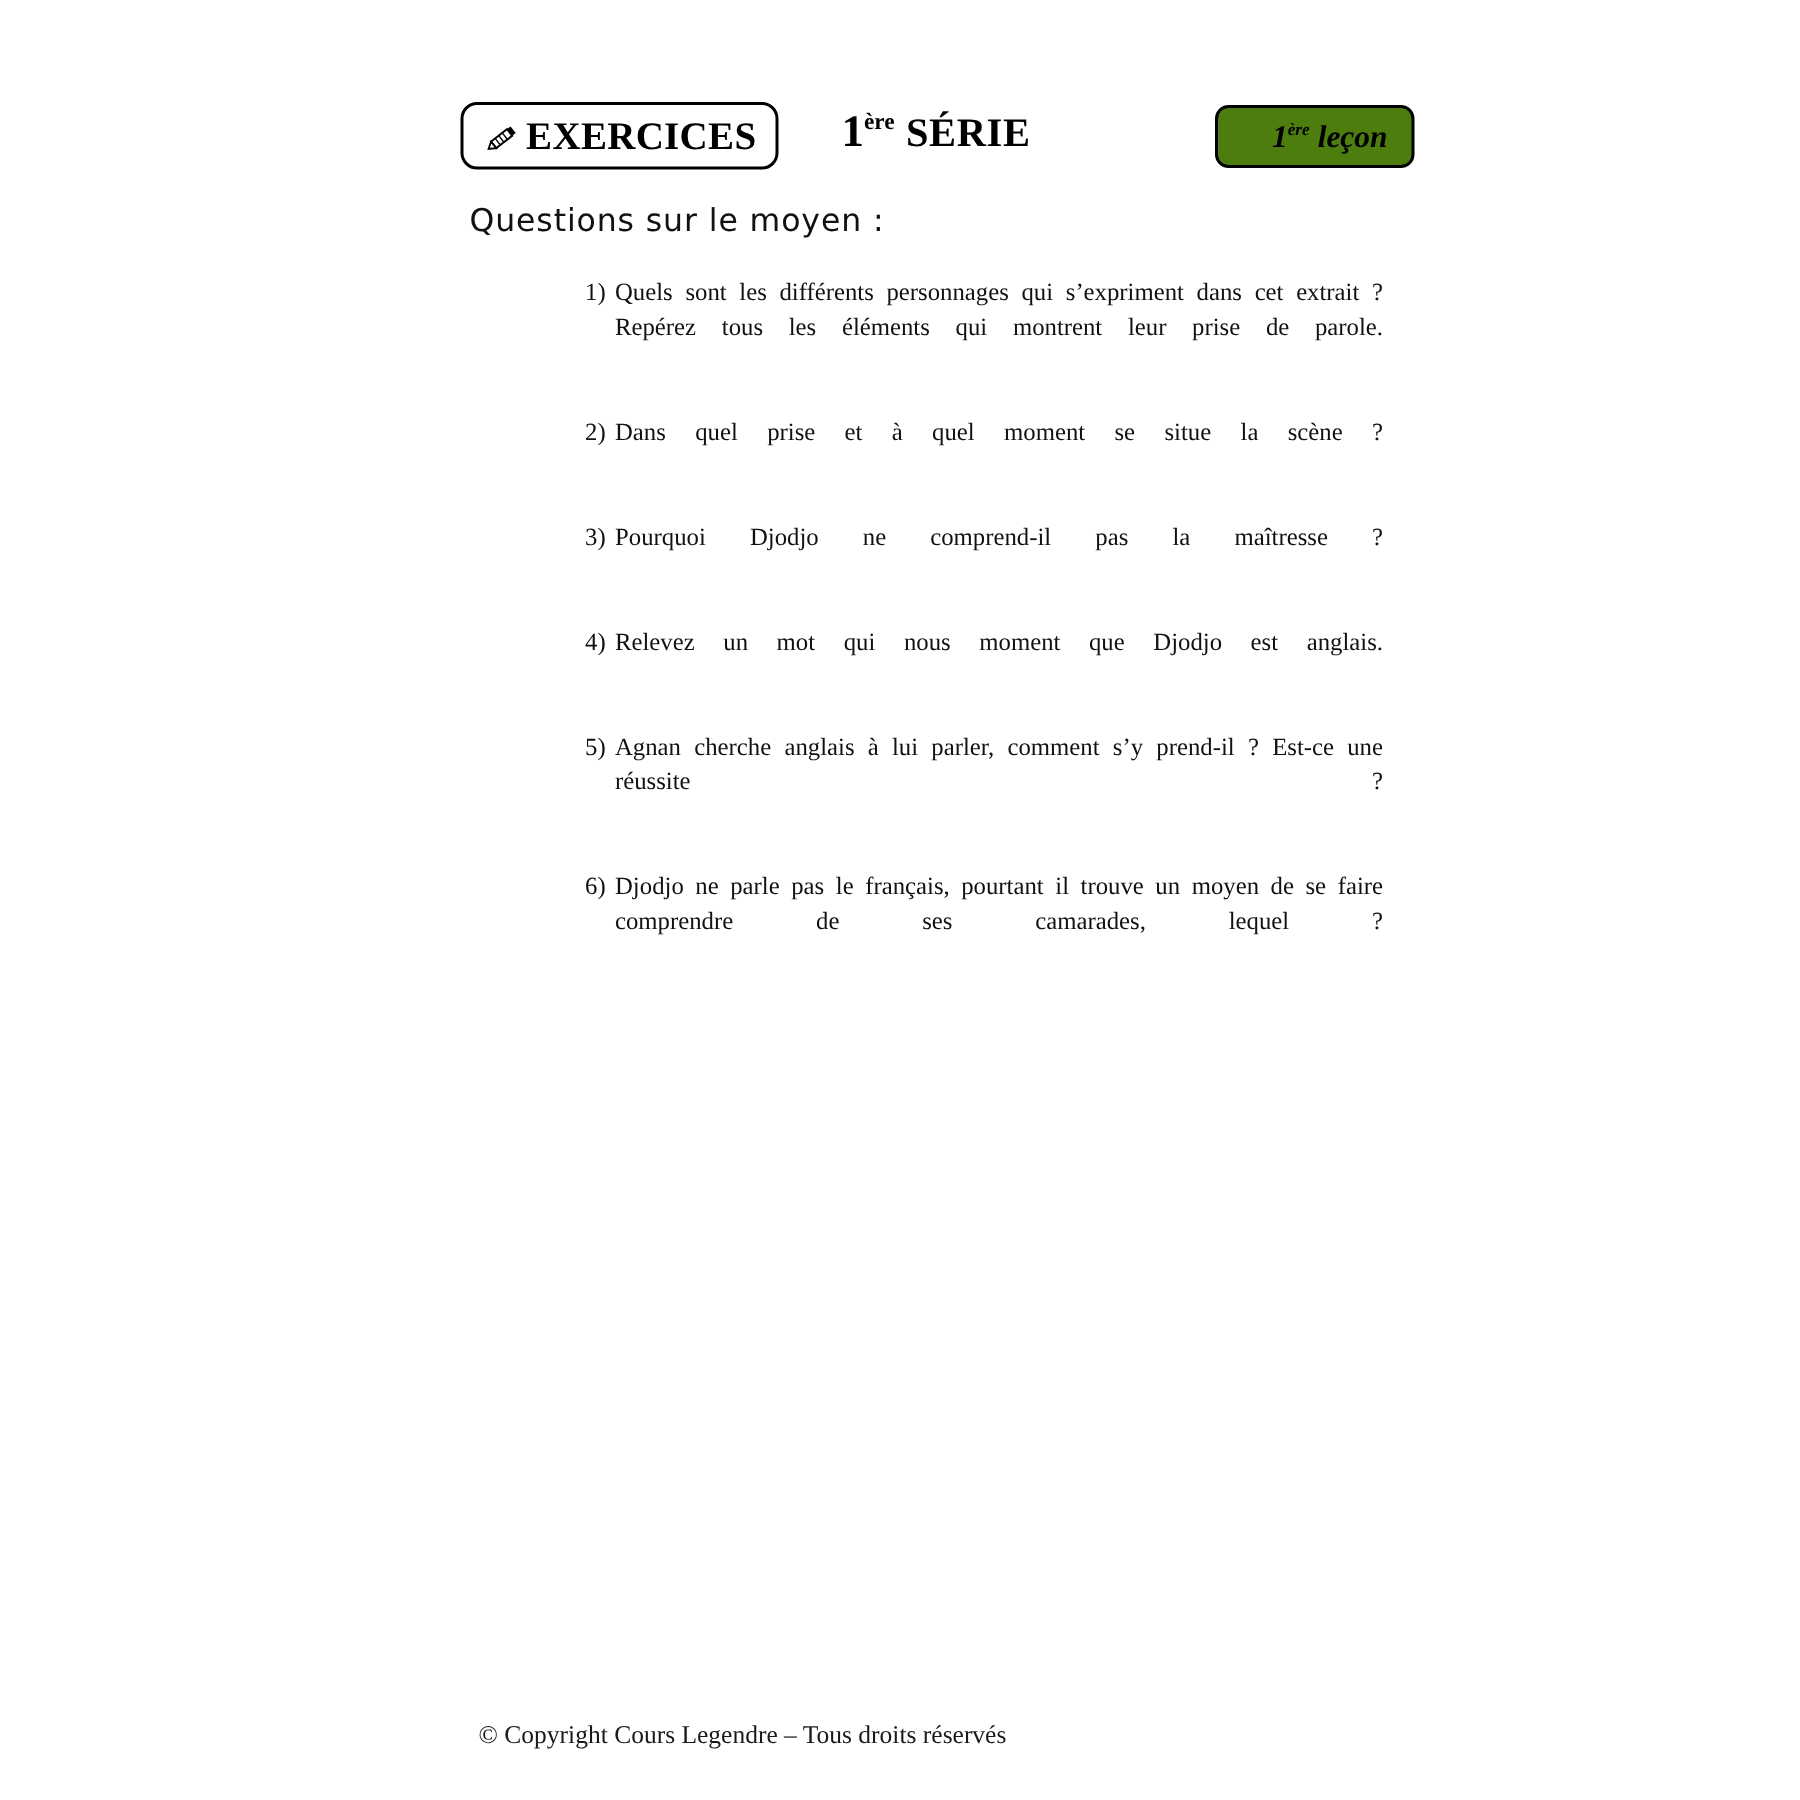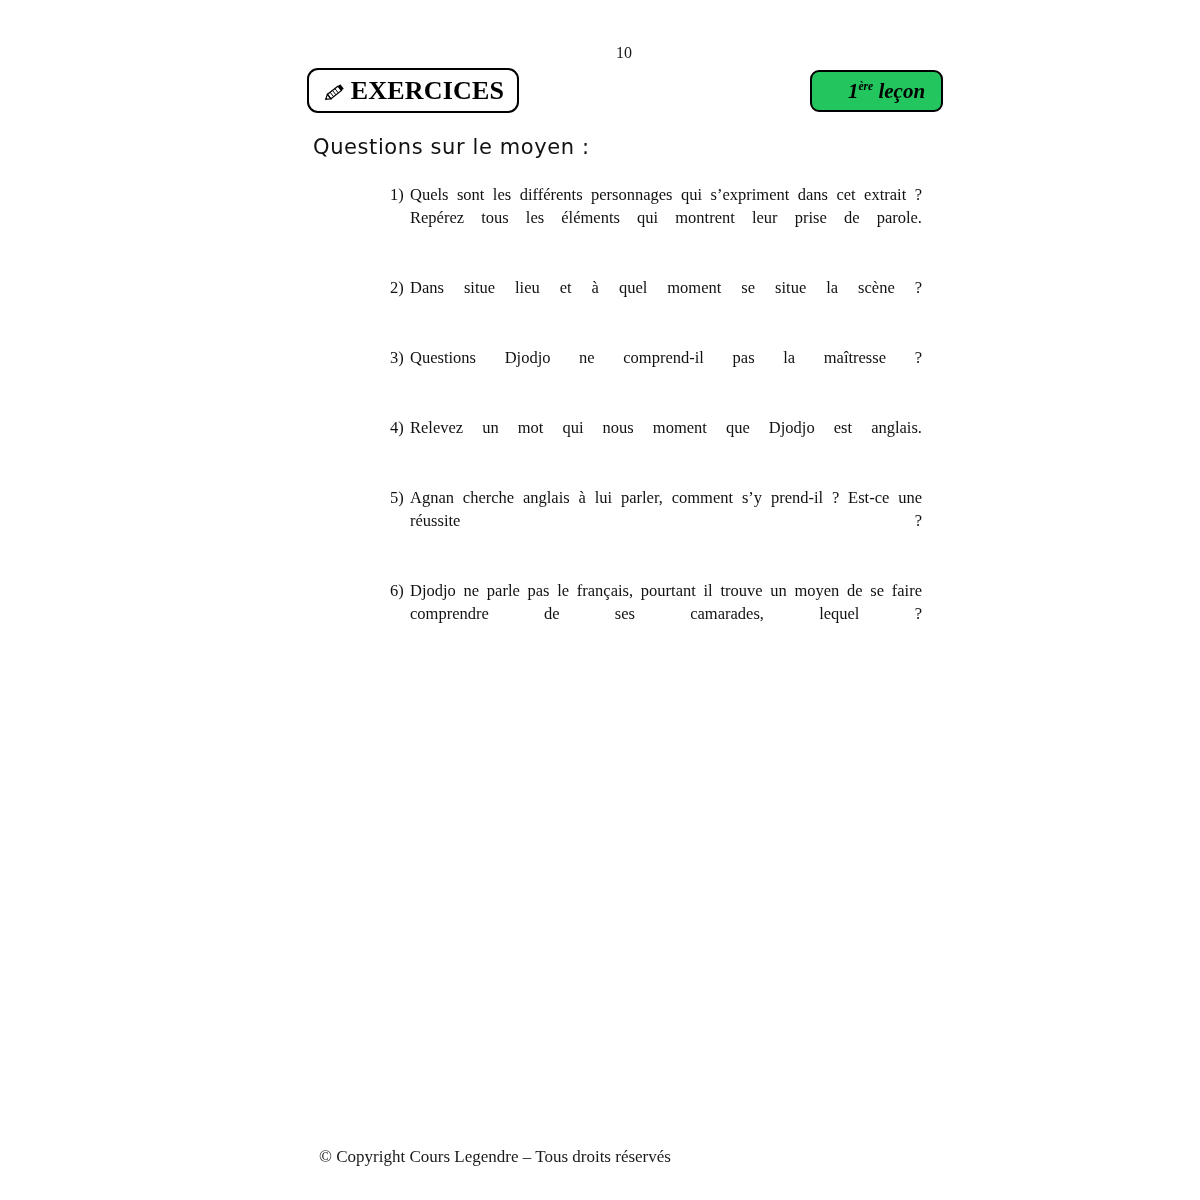--- a/index.html
+++ b/index.html
@@ -114,21 +114,21 @@
   
   .lecon-box {
     position: absolute;
     left: 810px;
     top: 70px;
     width: 133px;
     height: 42px;
     box-sizing: border-box;
     border: 2.5px solid #000000;
     border-radius: 9px;
-    background: #22c55e;
+    background: #4d7c0f;
     display: flex;
     align-items: center;
     justify-content: center;
     padding-left: 20px;
   }
   .lecon-label {
     font-family: "Liberation Serif", "DejaVu Serif", serif;
     font-style: italic;
     font-weight: 700;
     font-size: 21px;
@@ -234,24 +234,27 @@
             <line x1="15" y1="8.2" x2="15" y2="13.8" stroke="#000000" stroke-width="0.9"></line>
             <rect x="18.9" y="8.2" width="3.1" height="5.6" fill="#000000"></rect>
             <polygon points="5.5,8.2 5.5,13.8 1.2,11.0" fill="#ffffff" stroke="#000000" stroke-width="1.2"></polygon>
             <polygon points="2.6,10.1 2.6,11.9 1.2,11.0" fill="#000000"></polygon>
           </g>
         </svg>
       </span>
       <span class="exercices-label">EXERCICES</span>
     </div>
 
-    <div class="page-number">
-      <span class="pn-inner">10</span>
-    </div>
-
+
+    <div class="serie-title">
+      <span class="st-inner">
+        <span>1</span><sup>ère</sup>
+        <span class="serie-word">SÉRIE</span>
+      </span>
+    </div>
 
     <div class="lecon-box">
       <span class="lecon-label">
         <span>1</span><sup>ère</sup>
         <span>leçon</span>
       </span>
     </div>
 
   </div>
 
@@ -259,26 +262,26 @@
 
   <div id="questions">
 
     <div class="question">
       <span class="q-num">1)</span>
       <span class="q-text">Quels sont les différents personnages qui s’expriment dans cet extrait ? Repérez tous les éléments qui montrent leur prise de parole.</span>
     </div>
 
     <div class="question">
       <span class="q-num">2)</span>
-      <span class="q-text">Dans situe lieu et à quel moment se situe la scène ?</span>
+      <span class="q-text">Dans quel prise et à quel moment se situe la scène ?</span>
     </div>
 
     <div class="question">
       <span class="q-num">3)</span>
-      <span class="q-text">Questions Djodjo ne comprend-il pas la maîtresse ?</span>
+      <span class="q-text">Pourquoi Djodjo ne comprend-il pas la maîtresse ?</span>
     </div>
 
     <div class="question">
       <span class="q-num">4)</span>
       <span class="q-text">Relevez un mot qui nous moment que Djodjo est anglais.</span>
     </div>
 
     <div class="question">
       <span class="q-num">5)</span>
       <span class="q-text">Agnan cherche anglais à lui parler, comment s’y prend-il ? Est-ce une réussite ?</span>

